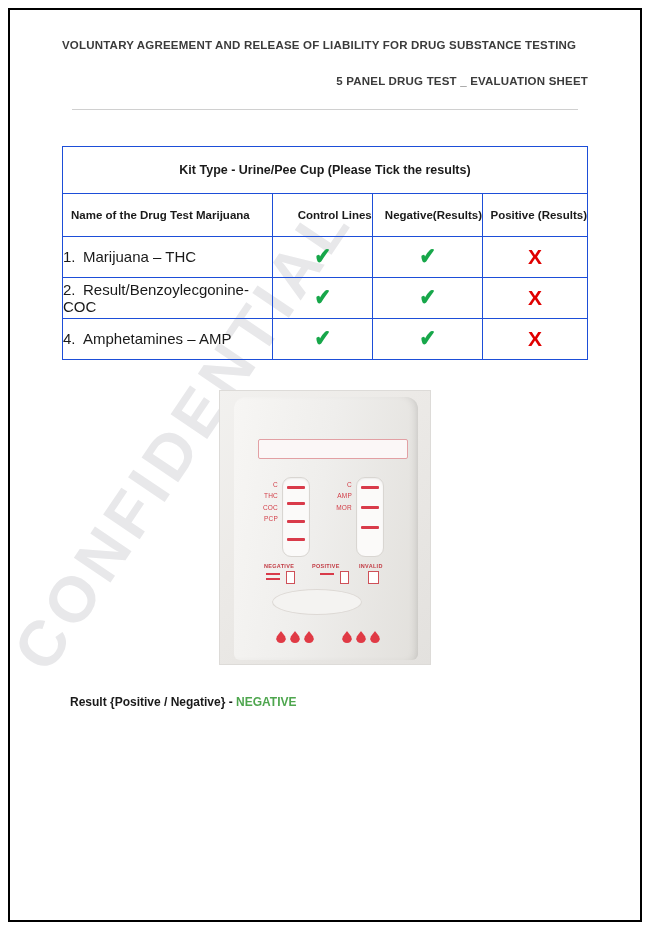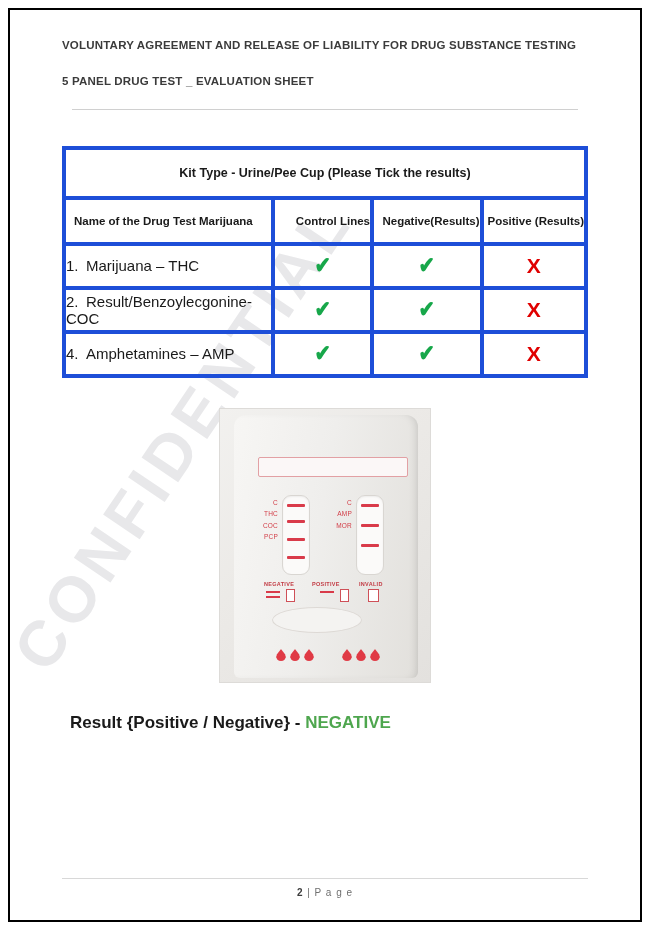--- a/index.html
+++ b/index.html
@@ -67,40 +67,40 @@
     margin: 0;
     text-align: left;
     font-size: 11.5px;
     font-weight: bold;
     color: #3b3b3b;
     letter-spacing: 0.2px;
     line-height: 1.3;
   }
   h2.subtitle {
     margin: 22px 0 0 0;
-    text-align: left;
+    text-align: right;
     font-size: 11.5px;
     font-weight: bold;
     color: #3b3b3b;
     letter-spacing: 0.2px;
   }
   .hr {
     margin: 22px 10px 0 10px;
     border-top: 1px solid #d0d0d0;
     height: 0;
   }
 
   table.results {
     margin: 36px 0 0 0;
     width: 100%;
     border-collapse: collapse;
     table-layout: fixed;
   }
   table.results td, table.results th {
-    border: 4px solid #1d4ed8;
+    border: 1px solid #1d4ed8;
     padding: 0;
     vertical-align: middle;
   }
   .kit-header {
     height: 46px;
     text-align: center;
     font-size: 12.5px;
     color: #1a1a1a;
   }
   .kit-header .bold { font-weight: bold; }
@@ -222,21 +222,21 @@
   .drop {
     position: absolute;
     width: 10px; height: 12px;
     background: #e03a45;
     border-radius: 50% 50% 50% 50% / 62% 62% 38% 38%;
     clip-path: polygon(50% 0%, 90% 45%, 100% 72%, 82% 100%, 18% 100%, 0% 72%, 10% 45%);
   }
 
   .result-line {
     margin: 30px 0 0 8px;
-    font-size: 17px;
+    font-size: 12px;
     font-weight: bold;
     color: #1a1a1a;
   }
   .result-line .value {
     color: #4ea64e;
     font-weight: bold;
   }
 
   .footer {
     position: absolute;
@@ -375,20 +375,14 @@
         </div>
       </div>
 
       <div class="result-line">
         <span>Result {Positive / Negative} - </span><span class="value">NEGATIVE</span>
       </div>
 
     </div>
   </div>
 
-  <div class="footer">
-    <div class="fhr"></div>
-    <div class="ftext">
-      <b>2</b><span> | P a g e</span>
-    </div>
-  </div>
 
 </div>
 
 </body></html>

